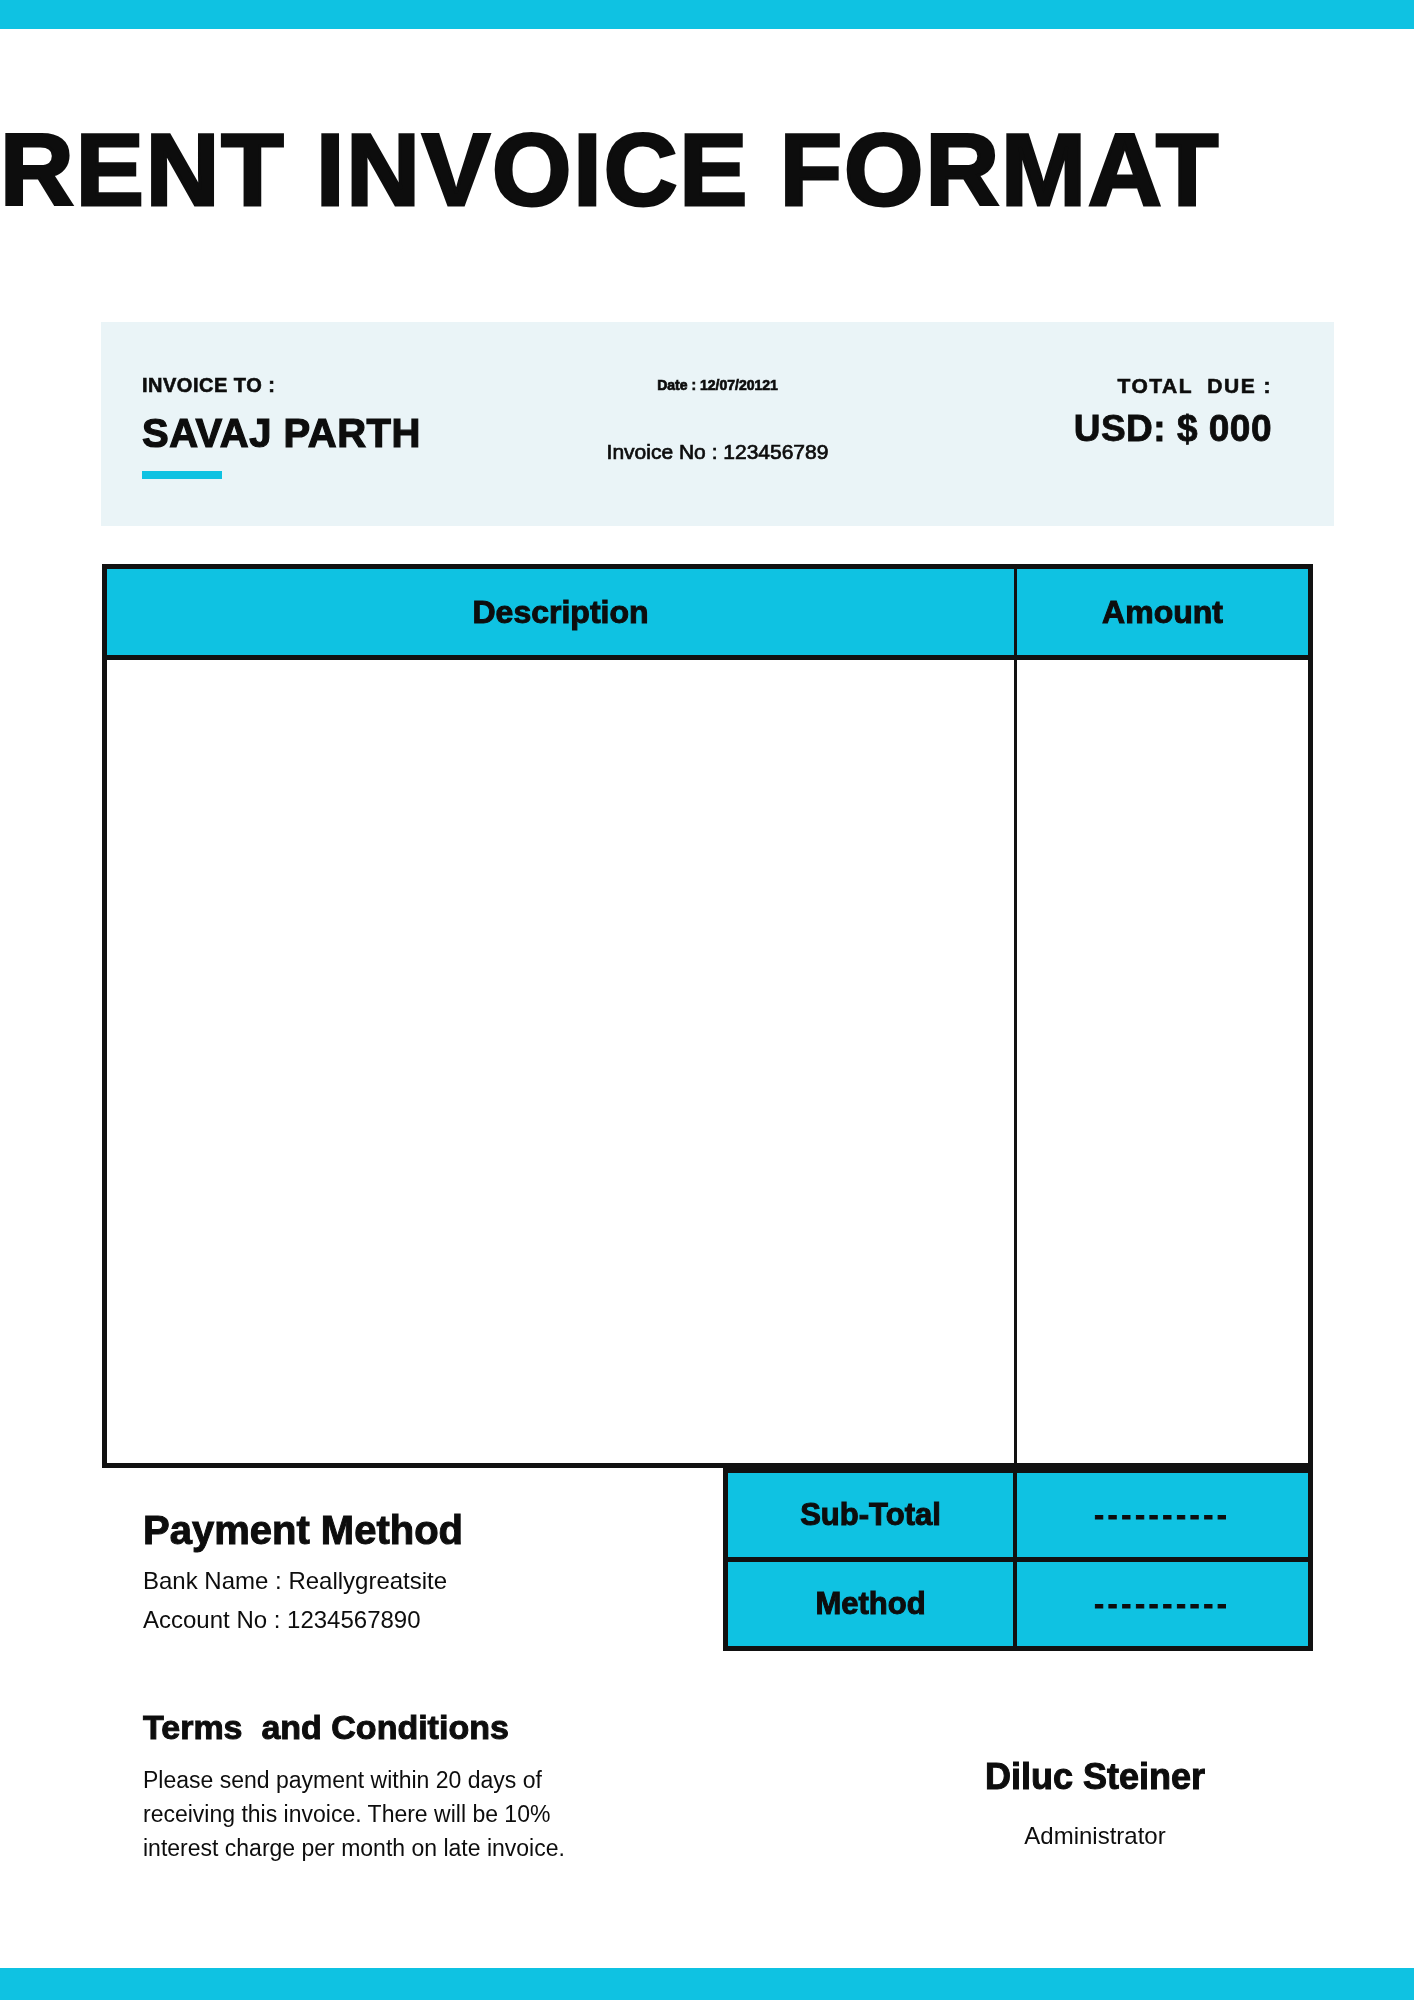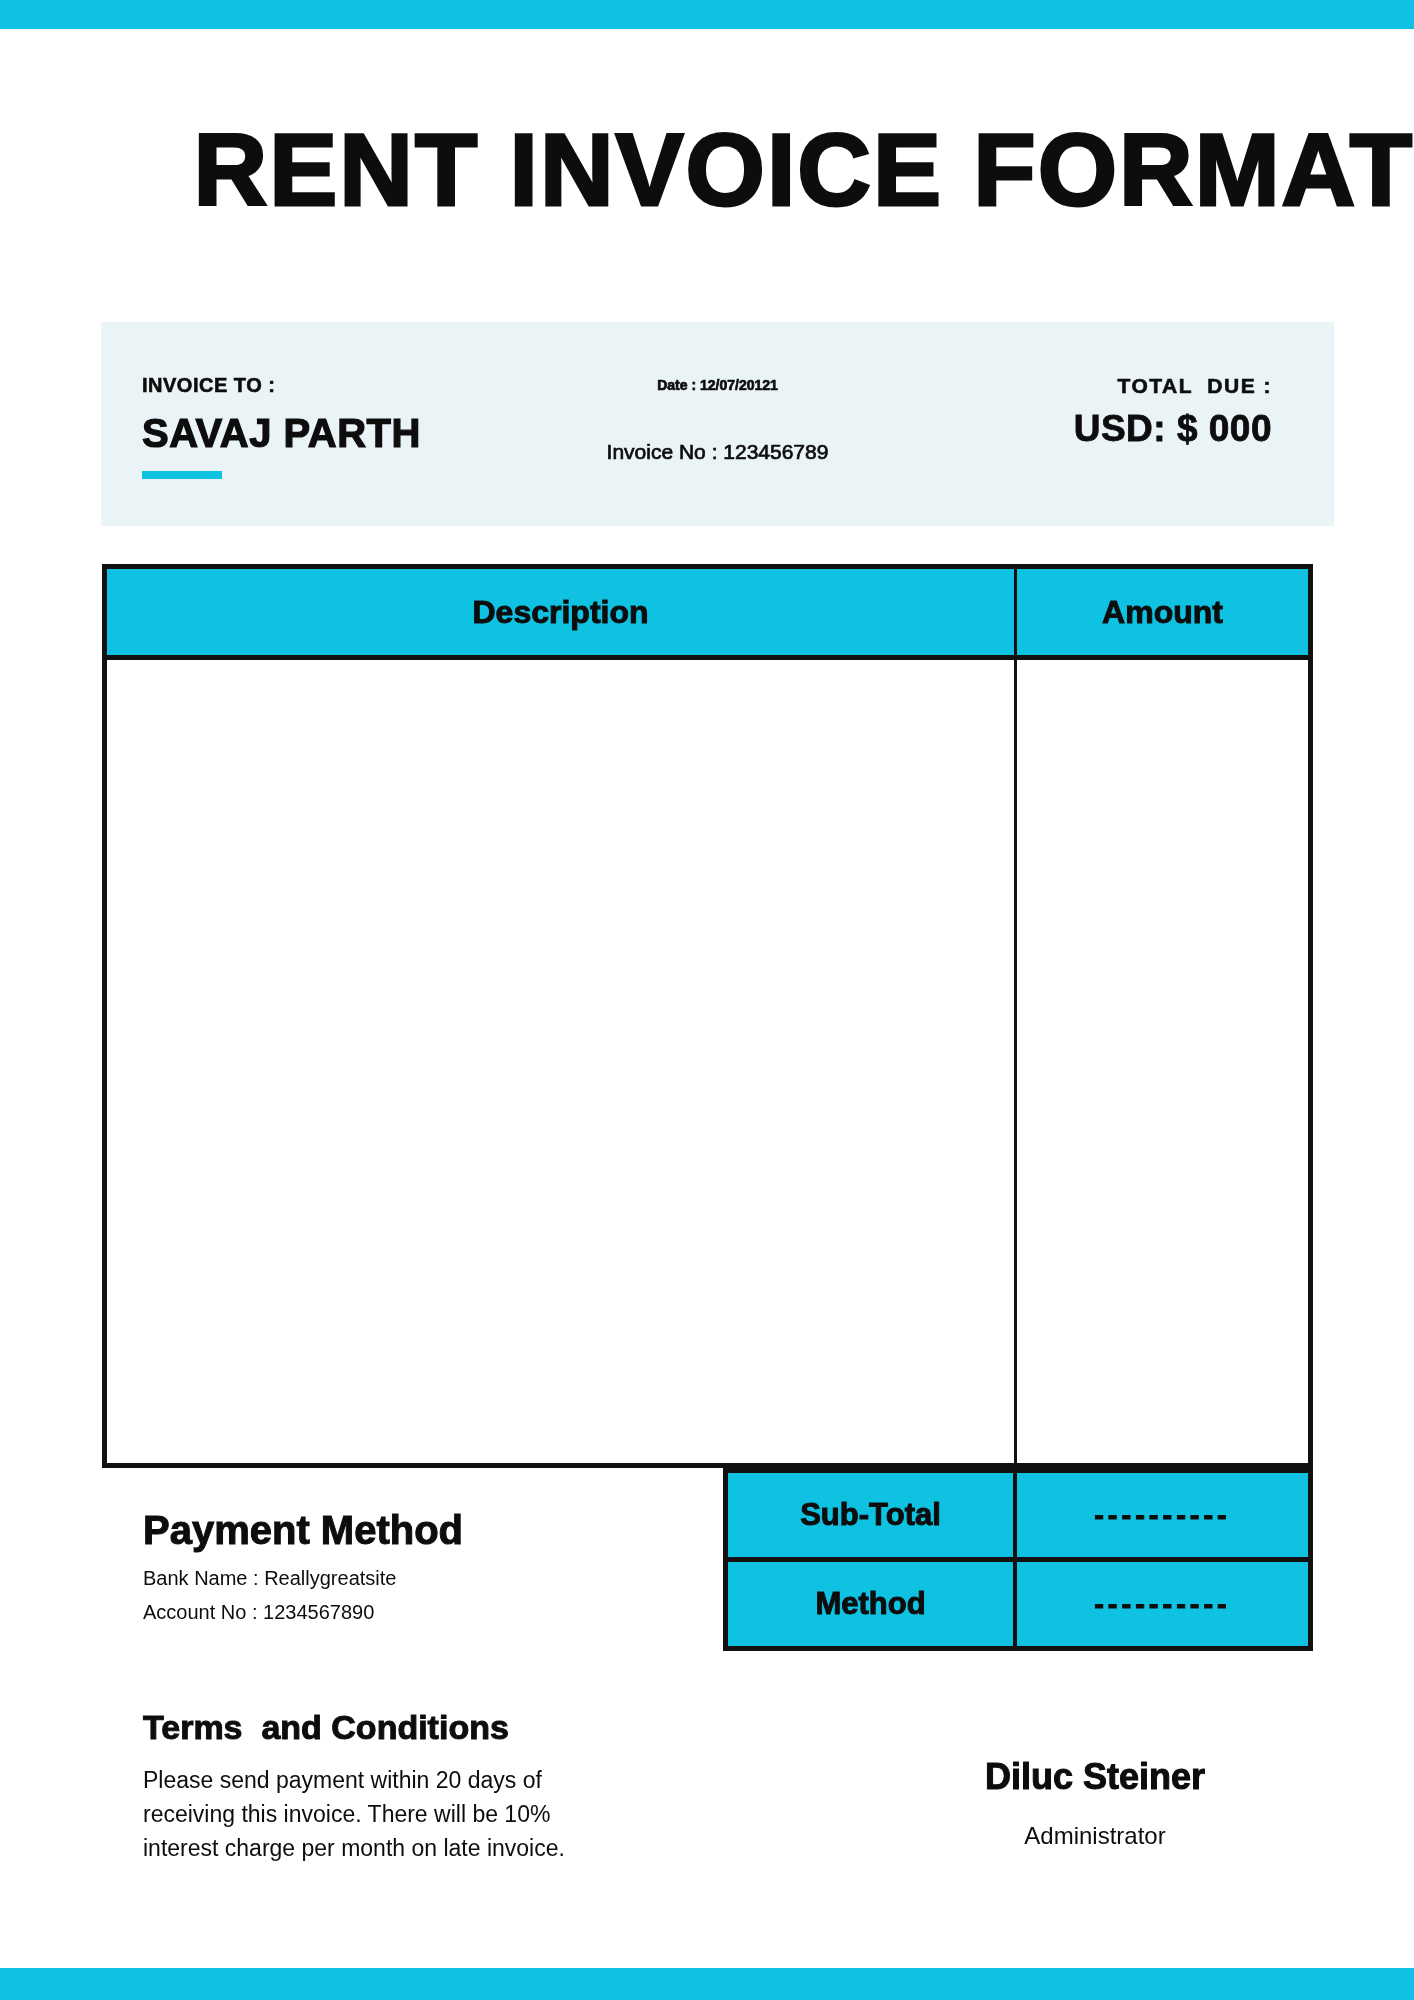--- a/index.html
+++ b/index.html
@@ -22,21 +22,21 @@
   .bottom-bar {
     position: absolute; left: 0; bottom: 0;
     width: 100%; height: 32px;
     background: #0fc2e2;
   }
 
   
   .doc-title {
     position: absolute; left: 0; top: 112px;
     width: 100%;
-    text-align: right;
+    text-align: left;
     font-size: 102px;
     font-weight: 700;
     letter-spacing: 2px;
     color: #0d0d0d;
     -webkit-text-stroke: 3px #0d0d0d;
     white-space: nowrap;
   }
 
   
   .info-box {
@@ -141,21 +141,21 @@
     font-size: 29px; font-weight: 700; letter-spacing: 4px;
     -webkit-text-stroke: 1px #0d0d0d;
   }
 
   
   .payment { position: absolute; left: 143px; top: 1508px; }
   .payment-heading {
     font-size: 40px; font-weight: 700;
     -webkit-text-stroke: 1px #0d0d0d; white-space: pre;
   }
-  .payment-line { margin-top: 11px; font-size: 20px; white-space: pre; }
+  .payment-line { margin-top: 11px; font-size: 24px; white-space: pre; }
   .payment-line.first { margin-top: 14px; }
 
   
   .terms { position: absolute; left: 143px; top: 1708px; width: 520px; }
   .terms-heading {
     font-size: 34px; font-weight: 700;
     -webkit-text-stroke: 1px #0d0d0d; white-space: pre;
   }
   .terms-line { font-size: 23px; line-height: 34px; white-space: pre; }
   .terms-body { margin-top: 16px; }

